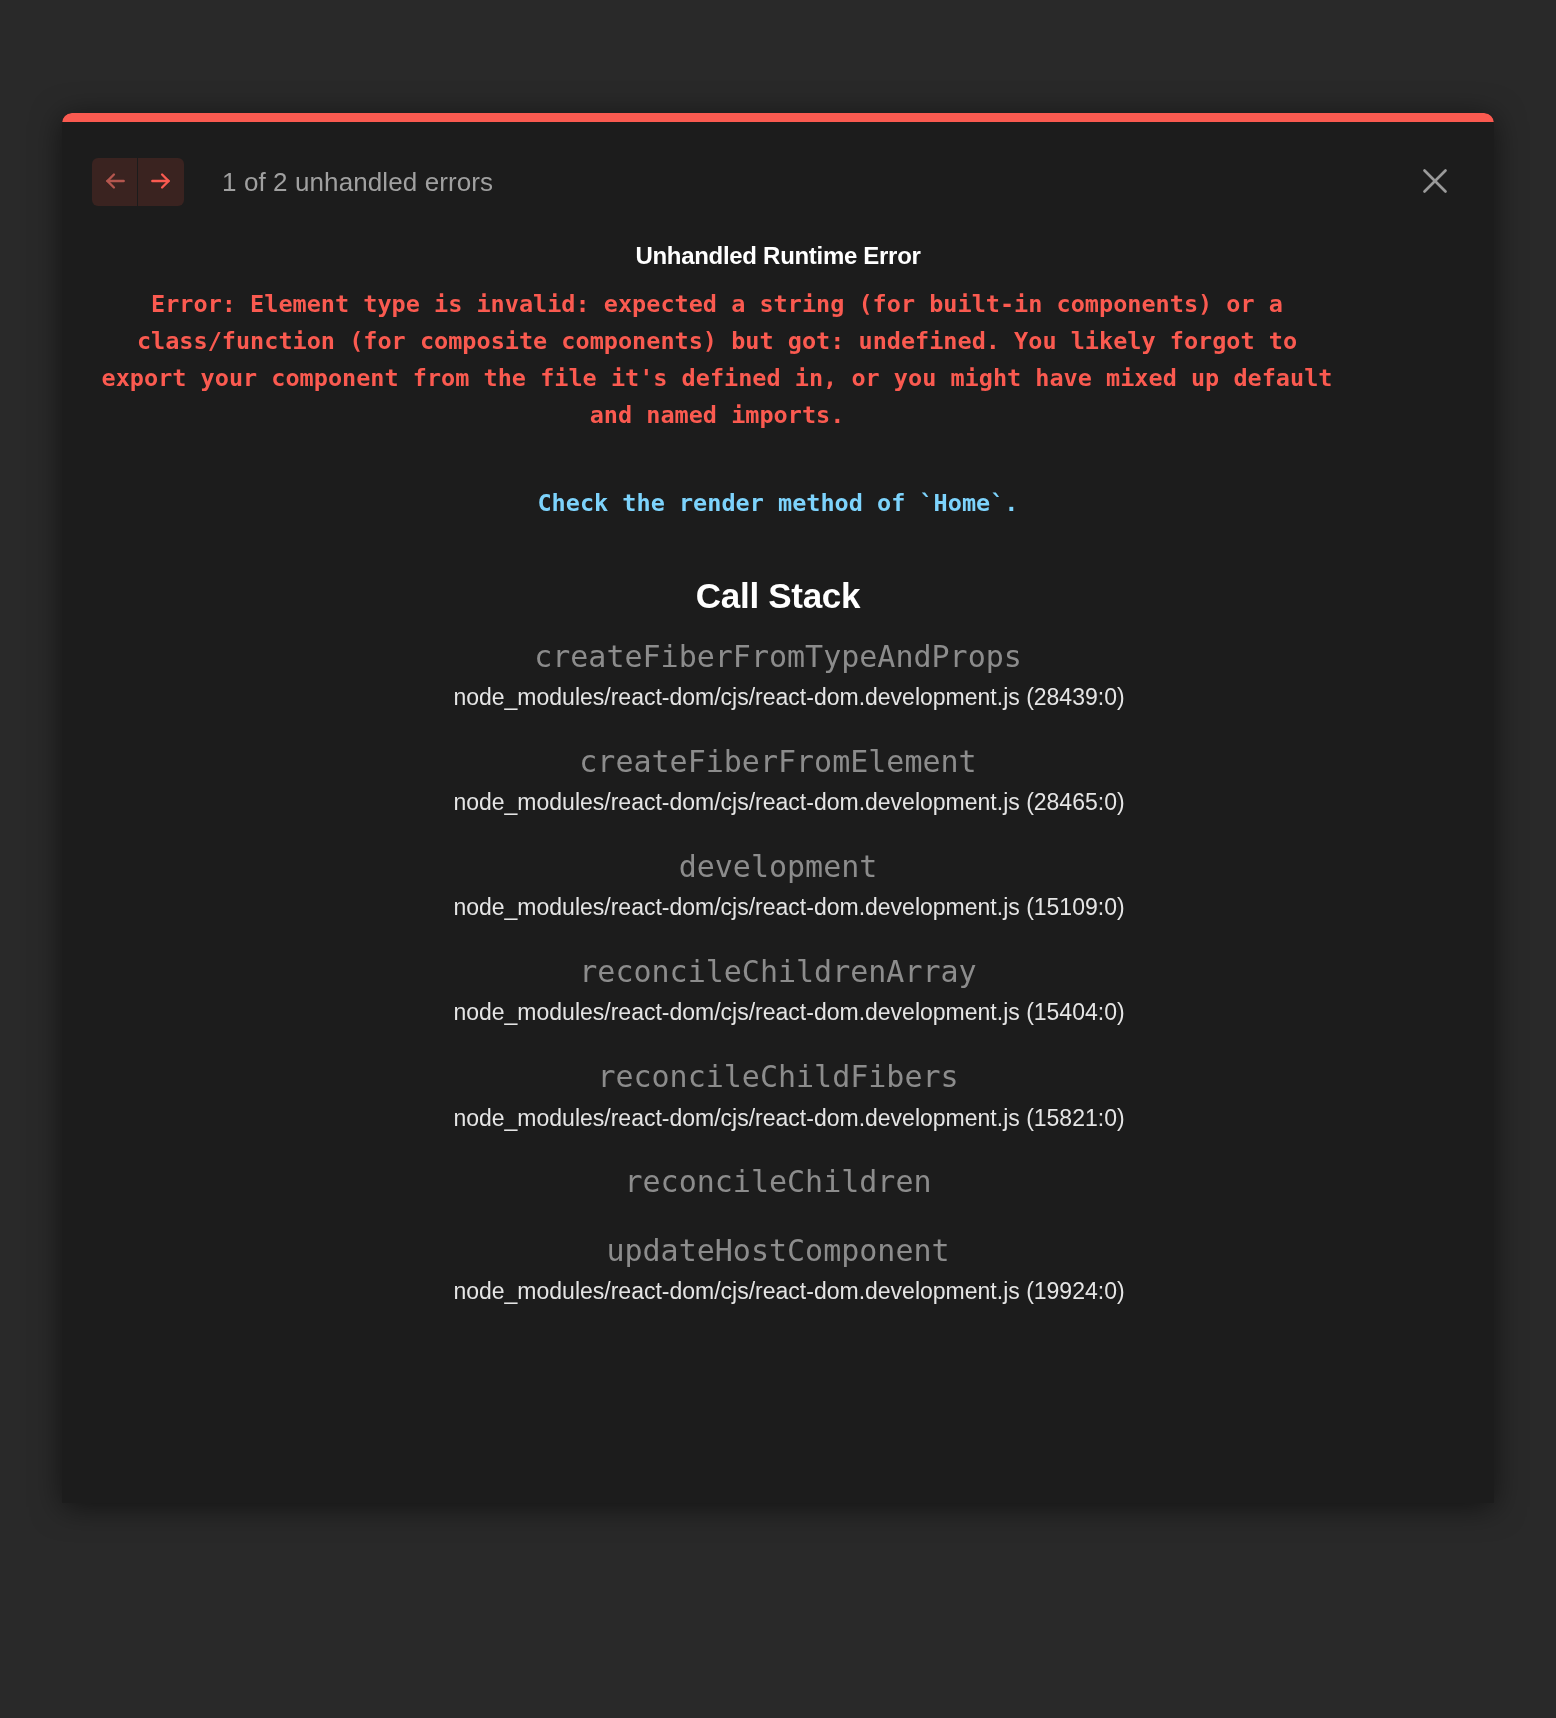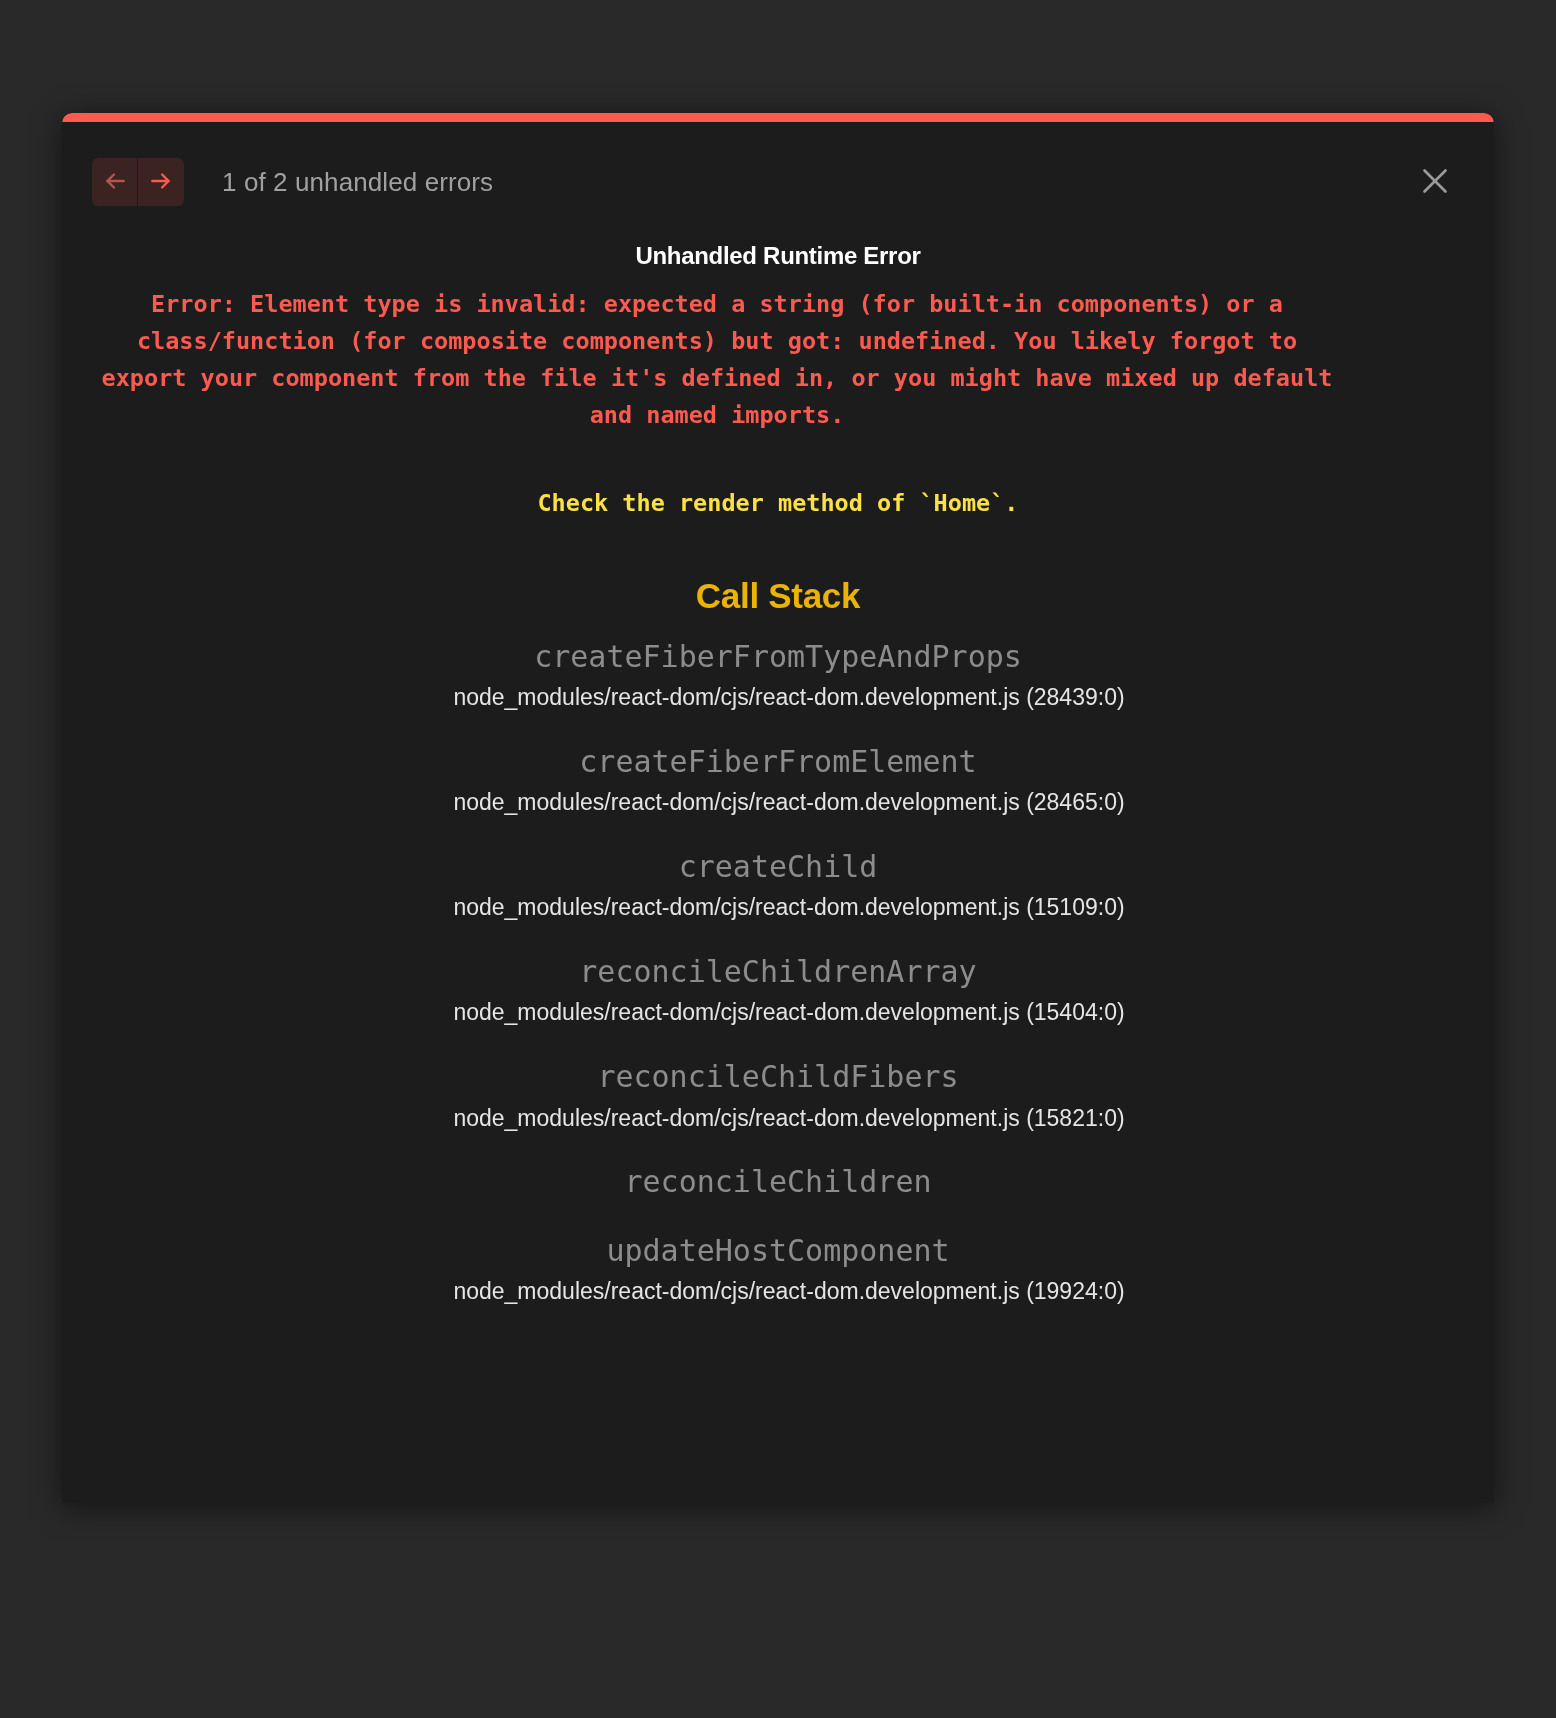--- a/index.html
+++ b/index.html
@@ -127,30 +127,30 @@
     font-size: 23.5px;
     font-weight: bold;
     line-height: 1.58;
     margin: 0;
     white-space: pre-wrap;
     word-break: break-word;
     max-width: 1250px;
   }
 
   .error-hint {
-    color: #fde047;
+    color: #7dd3fc;
     font-family: "DejaVu Sans Mono", "Liberation Mono", monospace;
     font-size: 23.5px;
     font-weight: bold;
     line-height: 1.58;
     margin: 50px 0 0 0;
   }
 
   .callstack-title {
-    color: #eab308;
+    color: #ffffff;
     font-size: 35px;
     font-weight: bold;
     margin: 54px 0 22px 0;
     letter-spacing: -0.3px;
   }
 
   .frames { margin: 0; padding: 0; list-style: none; }
 
   .frame { margin-bottom: 31px; }
 
@@ -228,21 +228,21 @@
         <ul class="frames">
           <li class="frame">
             <div class="frame-fn">createFiberFromTypeAndProps</div>
             <div class="frame-loc">node_modules/react-dom/cjs/react-dom.development.js (28439:0)</div>
           </li>
           <li class="frame">
             <div class="frame-fn">createFiberFromElement</div>
             <div class="frame-loc">node_modules/react-dom/cjs/react-dom.development.js (28465:0)</div>
           </li>
           <li class="frame">
-            <div class="frame-fn">createChild</div>
+            <div class="frame-fn">development</div>
             <div class="frame-loc">node_modules/react-dom/cjs/react-dom.development.js (15109:0)</div>
           </li>
           <li class="frame">
             <div class="frame-fn">reconcileChildrenArray</div>
             <div class="frame-loc">node_modules/react-dom/cjs/react-dom.development.js (15404:0)</div>
           </li>
           <li class="frame">
             <div class="frame-fn">reconcileChildFibers</div>
             <div class="frame-loc">node_modules/react-dom/cjs/react-dom.development.js (15821:0)</div>
           </li>

